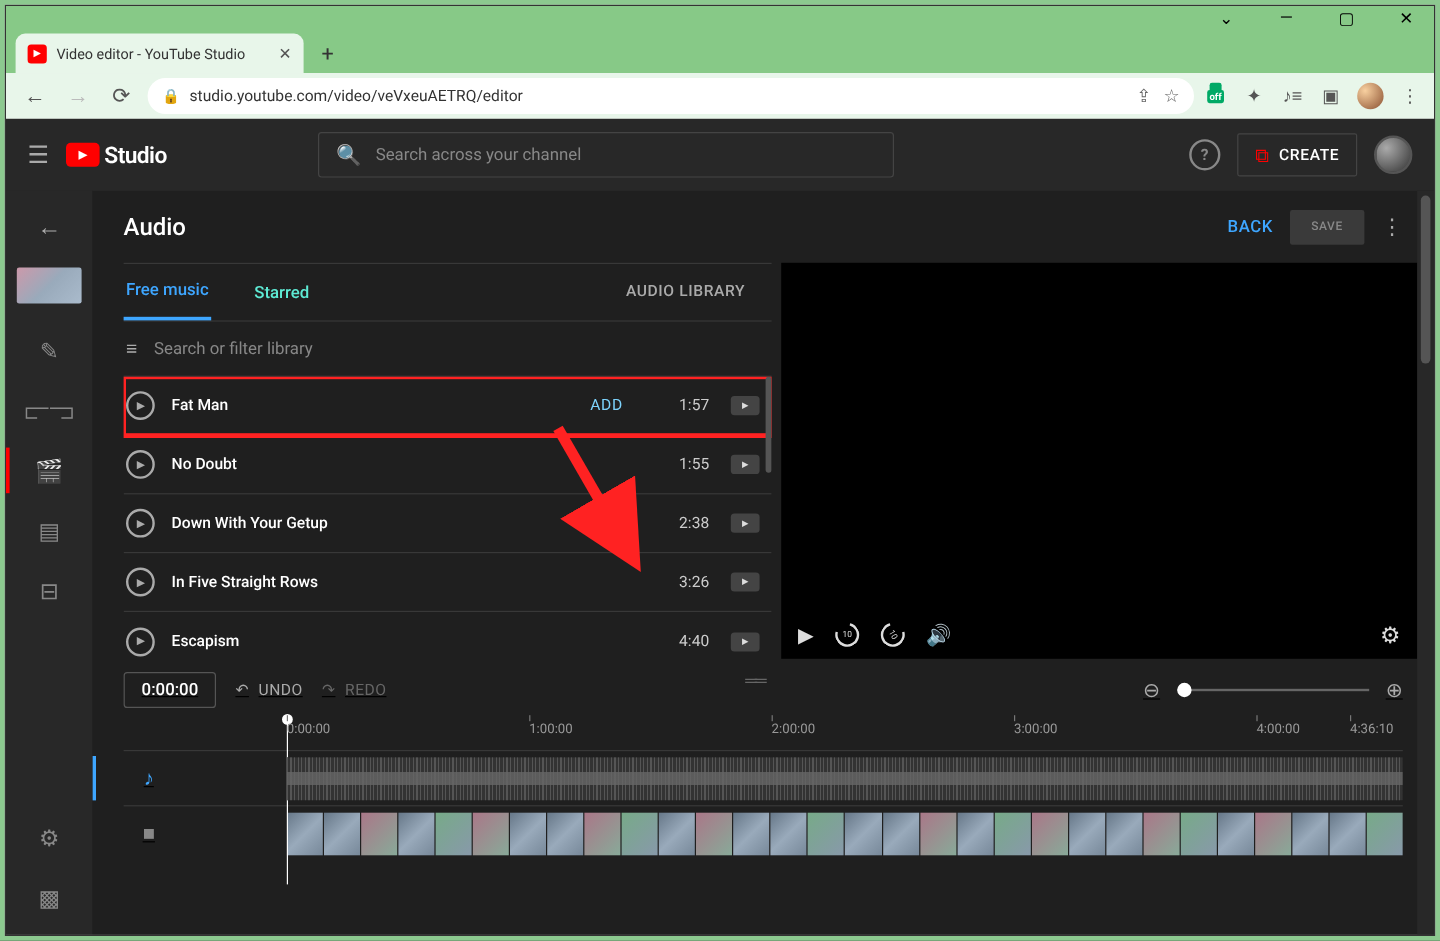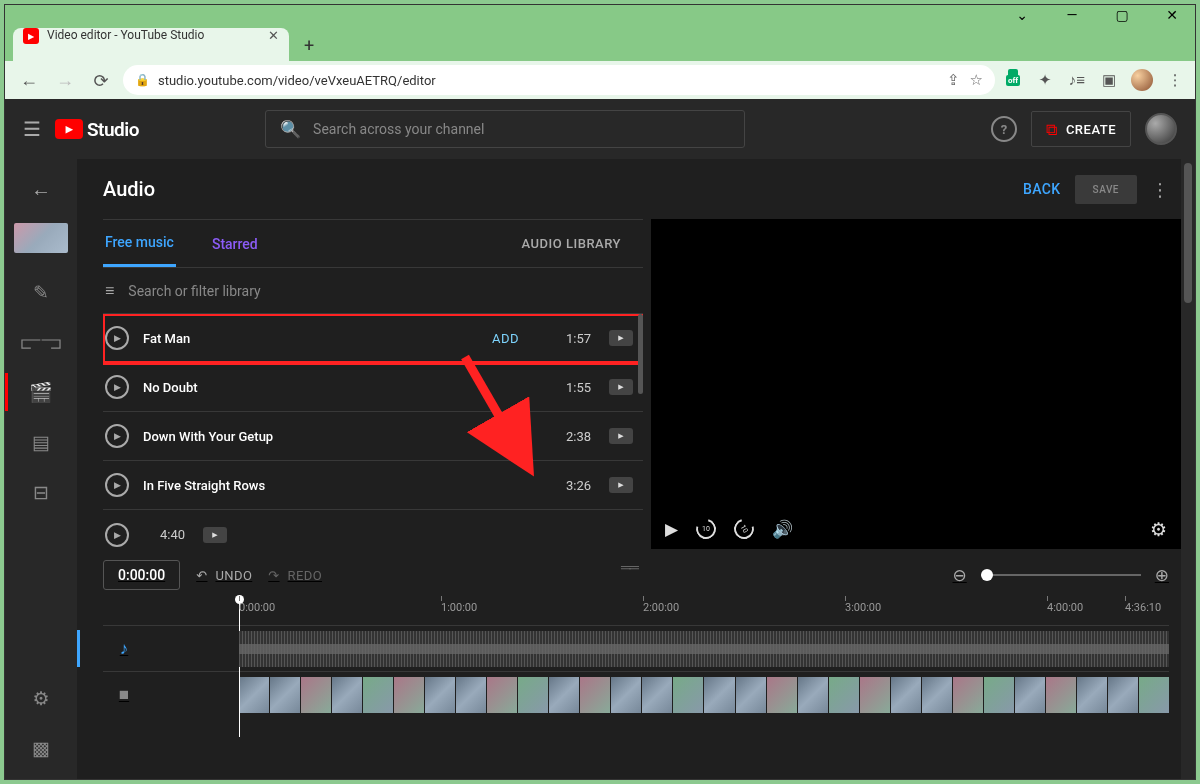--- a/index.html
+++ b/index.html
@@ -7,21 +7,21 @@
   
   
   .window-frame { position: absolute; left: 4px; top: 4px; right: 4px; bottom: 4px; border: 1px solid #333; background: #fff; display: flex; flex-direction: column; }
   
   
   .win-titlebar { height: 20px; background: #87c987; display: flex; justify-content: flex-end; align-items: center; padding-right: 8px; gap: 20px; }
   .win-btn { width: 30px; height: 18px; display: flex; align-items: center; justify-content: center; color: #000; font-size: 14px; cursor: pointer; }
   
   
   .tab-strip { height: 36px; background: #87c987; display: flex; align-items: flex-end; padding-left: 8px; }
-  .chrome-tab { height: 33px; width: 276px; background: #e8f6ea; border-radius: 8px 8px 0 0; display: flex; align-items: flex-start; padding: 0 10px; gap: 8px; font-size: 12px; color: #333; }
+  .chrome-tab { height: 33px; width: 240px; background: #e8f6ea; border-radius: 8px 8px 0 0; display: flex; align-items: center; padding: 0 10px; gap: 8px; font-size: 12px; color: #333; }
   .tab-favicon { width: 16px; height: 16px; background: #f00; border-radius: 3px; display: flex; align-items: center; justify-content: center; }
   .tab-favicon::after { content: "▶"; color: #fff; font-size: 8px; }
   .tab-title { flex: 1; white-space: nowrap; overflow: hidden; }
   .tab-close { color: #555; font-size: 13px; cursor: pointer; }
   .new-tab { width: 28px; height: 28px; display: flex; align-items: center; justify-content: center; color: #333; font-size: 18px; cursor: pointer; margin-left: 6px; margin-bottom: 2px; }
   
   
   .chrome-toolbar { height: 38px; background: #e8f6ea; display: flex; align-items: center; padding: 0 10px; gap: 8px; }
   .nav-btn { width: 28px; height: 28px; display: flex; align-items: center; justify-content: center; color: #555; cursor: pointer; font-size: 18px; }
   .nav-btn.disabled { color: #bbb; }
@@ -74,21 +74,21 @@
   .page-title { color: #fff; font-size: 20px; font-weight: 500; }
   .header-actions { margin-left: auto; display: flex; align-items: center; gap: 14px; }
   .back-link { color: #3ea6ff; font-size: 14px; font-weight: 500; letter-spacing: 0.4px; cursor: pointer; }
   .save-btn { background: #3a3a3a; color: #888; padding: 9px 18px; border-radius: 2px; font-size: 10px; font-weight: 500; letter-spacing: 0.5px; cursor: pointer; }
   .more-vert { color: #aaa; font-size: 18px; cursor: pointer; }
   
   
   .editor-row { display: flex; padding: 0 0 0 26px; height: 330px; }
   .audio-panel { width: 540px; display: flex; flex-direction: column; border-top: 1px solid #383838; }
   .tabs-row { height: 48px; display: flex; align-items: center; border-bottom: 1px solid #383838; position: relative; }
-  .tab { padding: 0 2px; height: 100%; display: flex; align-items: center; color: #8b5cf6; font-size: 14px; font-weight: 500; cursor: pointer; margin-right: 34px; }
+  .tab { padding: 0 2px; height: 100%; display: flex; align-items: center; color: #5eead4; font-size: 14px; font-weight: 500; cursor: pointer; margin-right: 34px; }
   .tab.active { color: #3ea6ff; border-bottom: 3px solid #3ea6ff; }
   .audio-library-link { margin-left: auto; color: #aaa; font-size: 13px; font-weight: 500; letter-spacing: 0.5px; cursor: pointer; padding-right: 22px; }
   .filter-row { height: 46px; display: flex; align-items: center; gap: 14px; color: #888; font-size: 14px; border-bottom: 1px solid #383838; }
   .filter-icon { font-size: 16px; color: #aaa; margin-left: 2px; }
   
   .track-list { flex: 1; overflow: hidden; position: relative; }
   .track-row { height: 49px; display: flex; align-items: center; padding: 0 4px 0 0; border-bottom: 1px solid #383838; color: #fff; font-size: 13px; }
   .track-row.highlighted { outline: 4px solid #f22; outline-offset: -2px; }
   .play-btn { width: 24px; height: 24px; border: 2px solid #aaa; border-radius: 50%; display: flex; align-items: center; justify-content: center; margin: 0 14px 0 2px; cursor: pointer; }
   .play-btn::after { content: "▶"; color: #aaa; font-size: 9px; margin-left: 1px; }
@@ -270,20 +270,21 @@
                 <div class="yt-badge"></div>
               </div>
               <div class="track-row">
                 <div class="play-btn"></div>
                 <div class="track-title">In Five Straight Rows</div>
                 <div class="duration">3:26</div>
                 <div class="yt-badge"></div>
               </div>
               <div class="track-row" style="border-bottom:none;">
                 <div class="play-btn"></div>
+                <div class="track-title">Escapism</div>
                 <div class="duration">4:40</div>
                 <div class="yt-badge"></div>
               </div>
               <div class="list-scrollbar"></div>
             </div>
 
             <div class="arrow">
               <svg viewBox="0 0 90 130">
                   <defs>
                     <marker id="ah" markerWidth="8" markerHeight="8" refX="6" refY="4" orient="auto">

